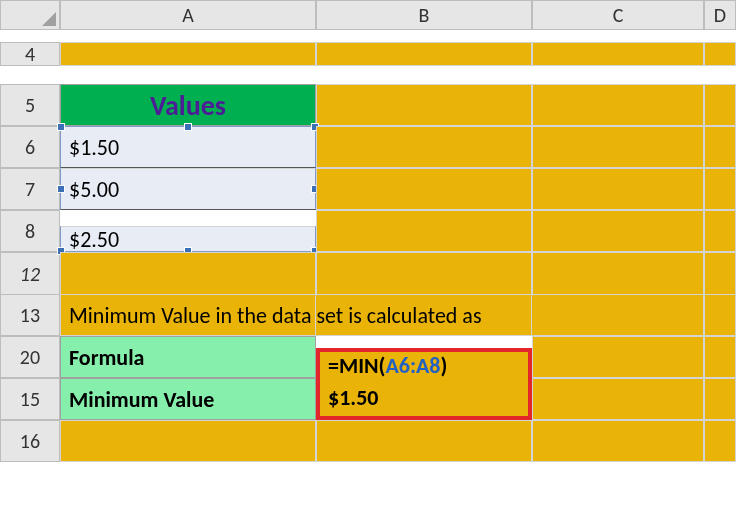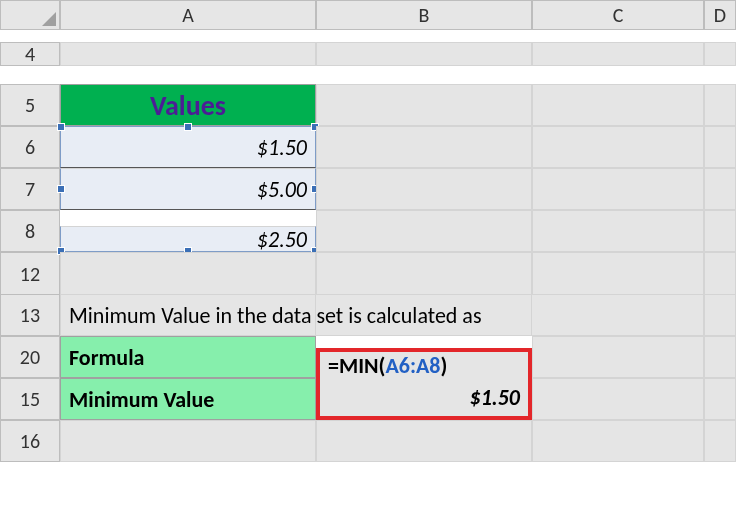--- a/index.html
+++ b/index.html
@@ -49,25 +49,25 @@
     align-items: center;
     justify-content: center;
     font-size: 20px;
     color: #333;
   }
   .cell {
     border: 1px solid #d4d4d4;
     display: flex;
     align-items: center;
     padding: 0 8px;
-    background: #e5e5e5;
+    background: #eab308;
     position: relative;
     white-space: nowrap;
   }
-  .center { justify-content: flex-end; font-style: italic; }
+  .center { justify-content: flex-start; }
   .bold { font-weight: bold; }
   .green-hdr {
     background: #00b050;
     color: #4c1d95;
     font-weight: bold;
     font-size: 28px;
     justify-content: center;
     border: 1px solid #a0a0a0;
   }
   .sel-range {
@@ -105,21 +105,21 @@
   }
   .formula-txt { font-weight: bold; }
   .formula-txt .ref { color: #2260c4; }
   .spill {
     position: absolute;
     left: 8px;
     white-space: nowrap;
     z-index: 2;
   }
   .row-h-4 { height: 24px; }
-  .row-h-12 { height: 44px; }
+  .row-h-12 { height: 44px; font-style: italic; }
 </style>
 </head>
 <body>
 
 <div class="sheet">
 
   <div class="corner hrow"></div>
   <div class="hdr hrow">A</div>
   <div class="hdr hrow">B</div>
   <div class="hdr hrow">C</div>

